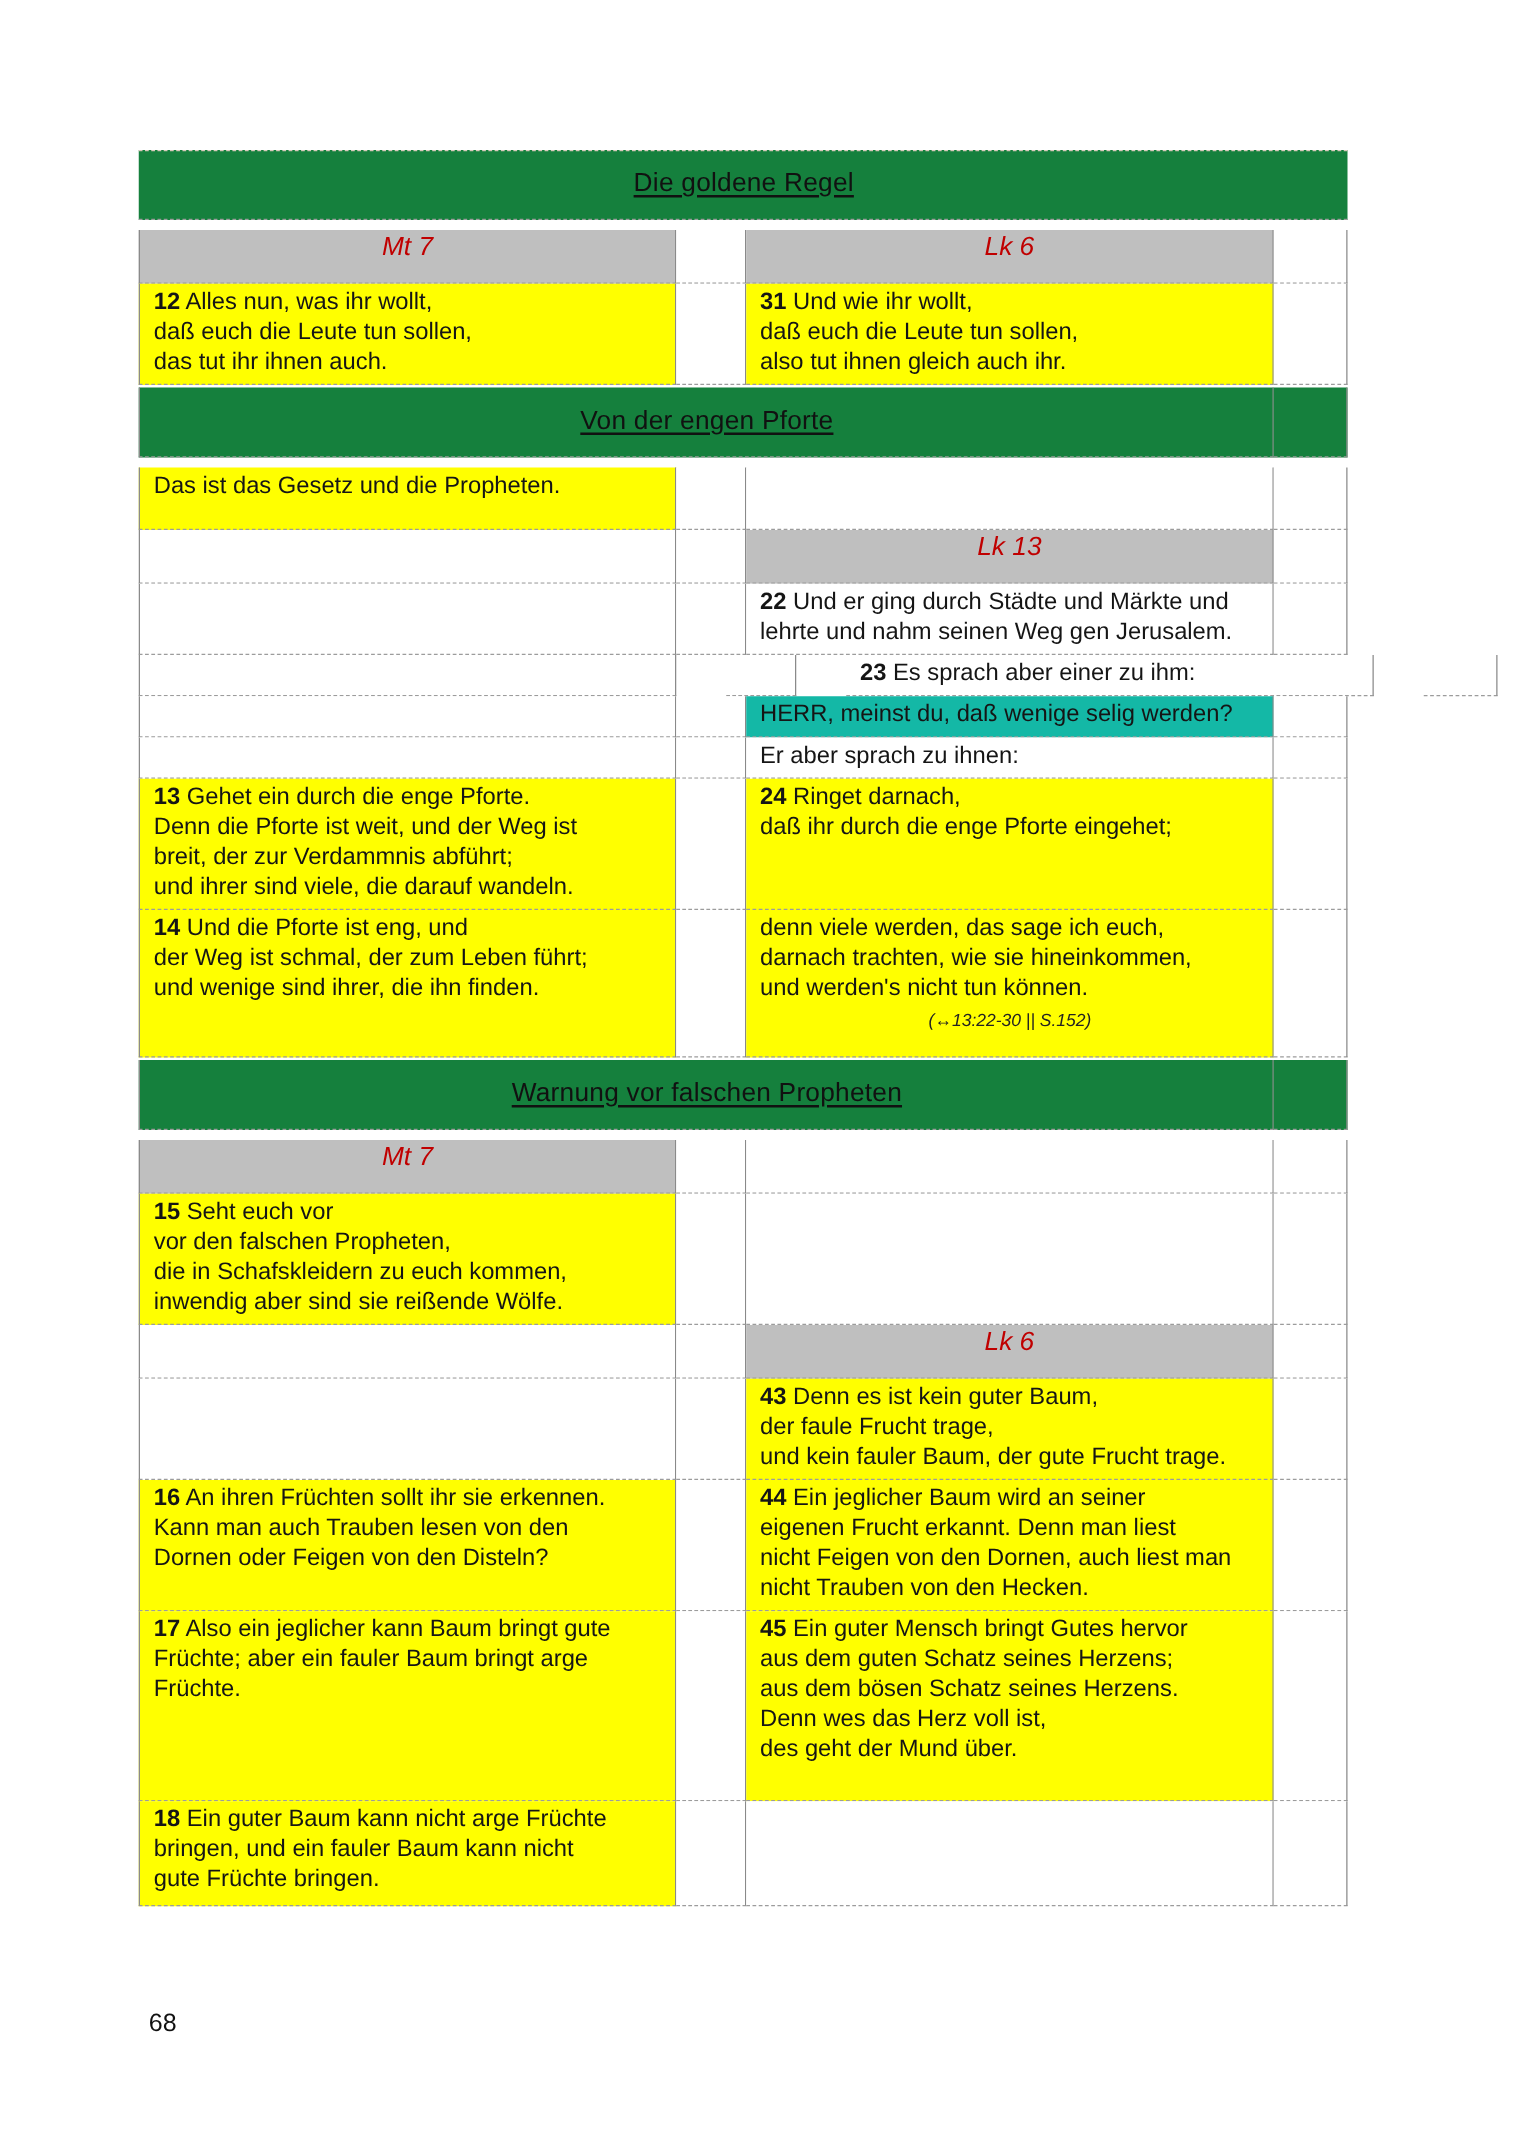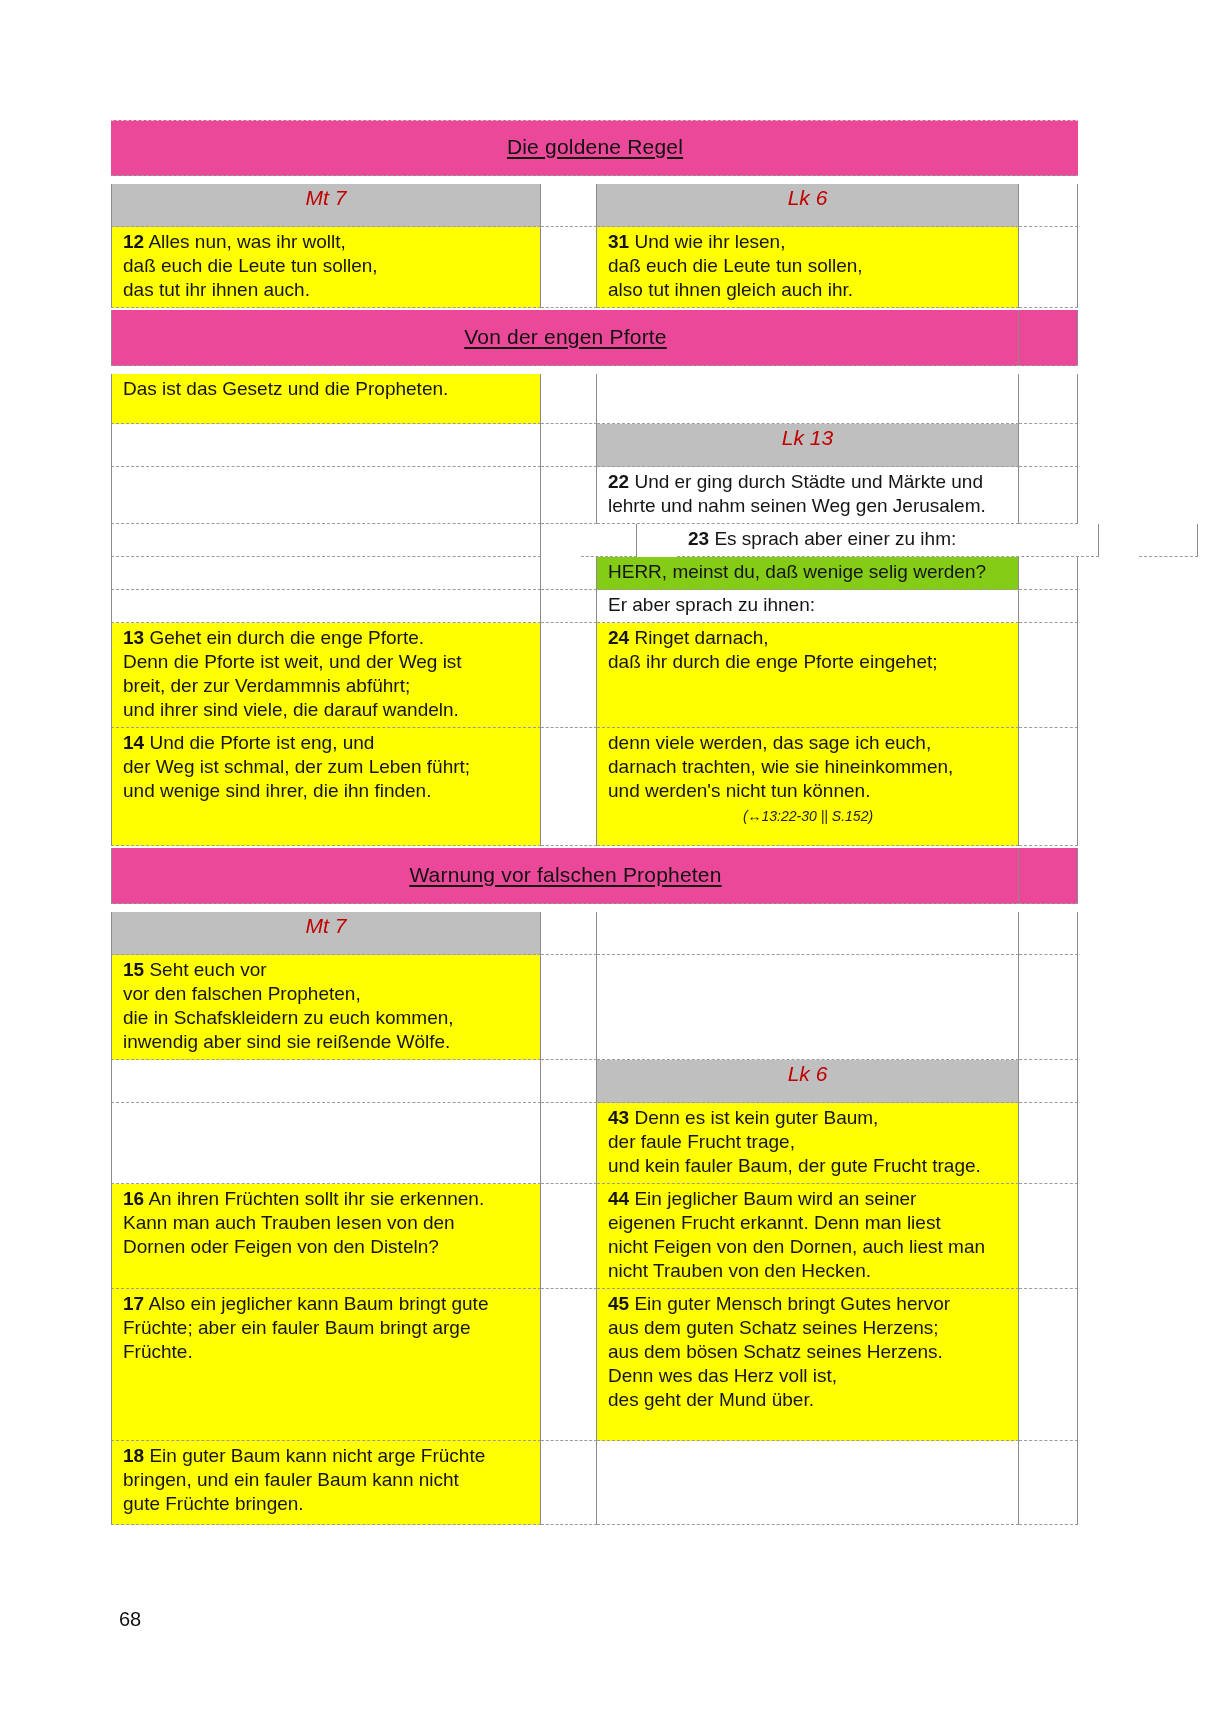--- a/index.html
+++ b/index.html
@@ -19,22 +19,22 @@
   }
   .c1{border-left:1px solid #8a8a8a;border-right:1px solid #8a8a8a;}
   .c2{border-right:1px solid #8a8a8a;padding:0;}
   .c3{border-right:1px solid #8a8a8a;}
   .c4{border-right:1px solid #8a8a8a;padding:0;}
   .cspan3{grid-column:1/4;border-left:1px solid #8a8a8a;border-right:1px solid #8a8a8a;}
   .cspan4{grid-column:1/5;}
   .bg-yellow{background:#FFFF00;}
   .bg-white{background:#FFFFFF;}
   .bg-gray{background:#BFBFBF;}
-  .bg-green{background:#84cc16;}
-  .bg-peach{background:#ec4899;}
+  .bg-green{background:#14b8a6;}
+  .bg-peach{background:#15803d;}
   .band{display:flex;align-items:center;justify-content:center;}
   .bandtitle{
     font-size:21px;color:#111111;text-decoration:underline;
     text-underline-offset:3px;letter-spacing:0.2px;
   }
   .hdr{display:flex;align-items:center;justify-content:center;padding:2px 0 16px 0;}
   .hdrtext{font-style:italic;color:#C00000;font-size:21px;}
   .ln{white-space:nowrap;}
   .vnum{font-weight:bold;}
   .ref{font-style:italic;font-size:14px;text-align:center;color:#222222;padding-top:1px;}
@@ -61,21 +61,21 @@
         <div class="cell c4 bg-white"></div>
       </div>
       <div class="row" style="min-height: 80px;">
         <div class="cell c1 bg-yellow">
           <div class="ln"><b class="vnum">12</b> <span>Alles nun, was ihr wollt,</span></div>
           <div class="ln"><span>daß euch die Leute tun sollen,</span></div>
           <div class="ln"><span>das tut ihr ihnen auch.</span></div>
         </div>
         <div class="cell c2 bg-white"></div>
         <div class="cell c3 bg-yellow">
-          <div class="ln"><b class="vnum">31</b> <span>Und wie ihr lesen,</span></div>
+          <div class="ln"><b class="vnum">31</b> <span>Und wie ihr wollt,</span></div>
           <div class="ln"><span>daß euch die Leute tun sollen,</span></div>
           <div class="ln"><span>also tut ihnen gleich auch ihr.</span></div>
         </div>
         <div class="cell c4 bg-white"></div>
       </div>
       <div class="row bandrow" style="min-height: 56px;">
         <div class="cell cspan3 band bg-peach">
           <span class="bandtitle">Von der engen Pforte</span>
         </div>
         <div class="cell c4 bg-peach"></div>

